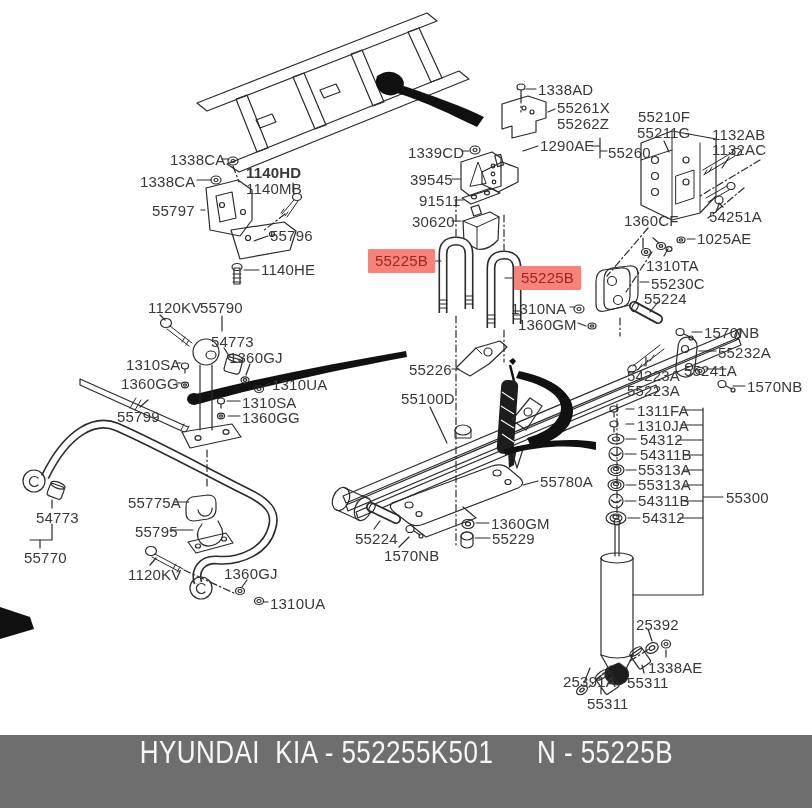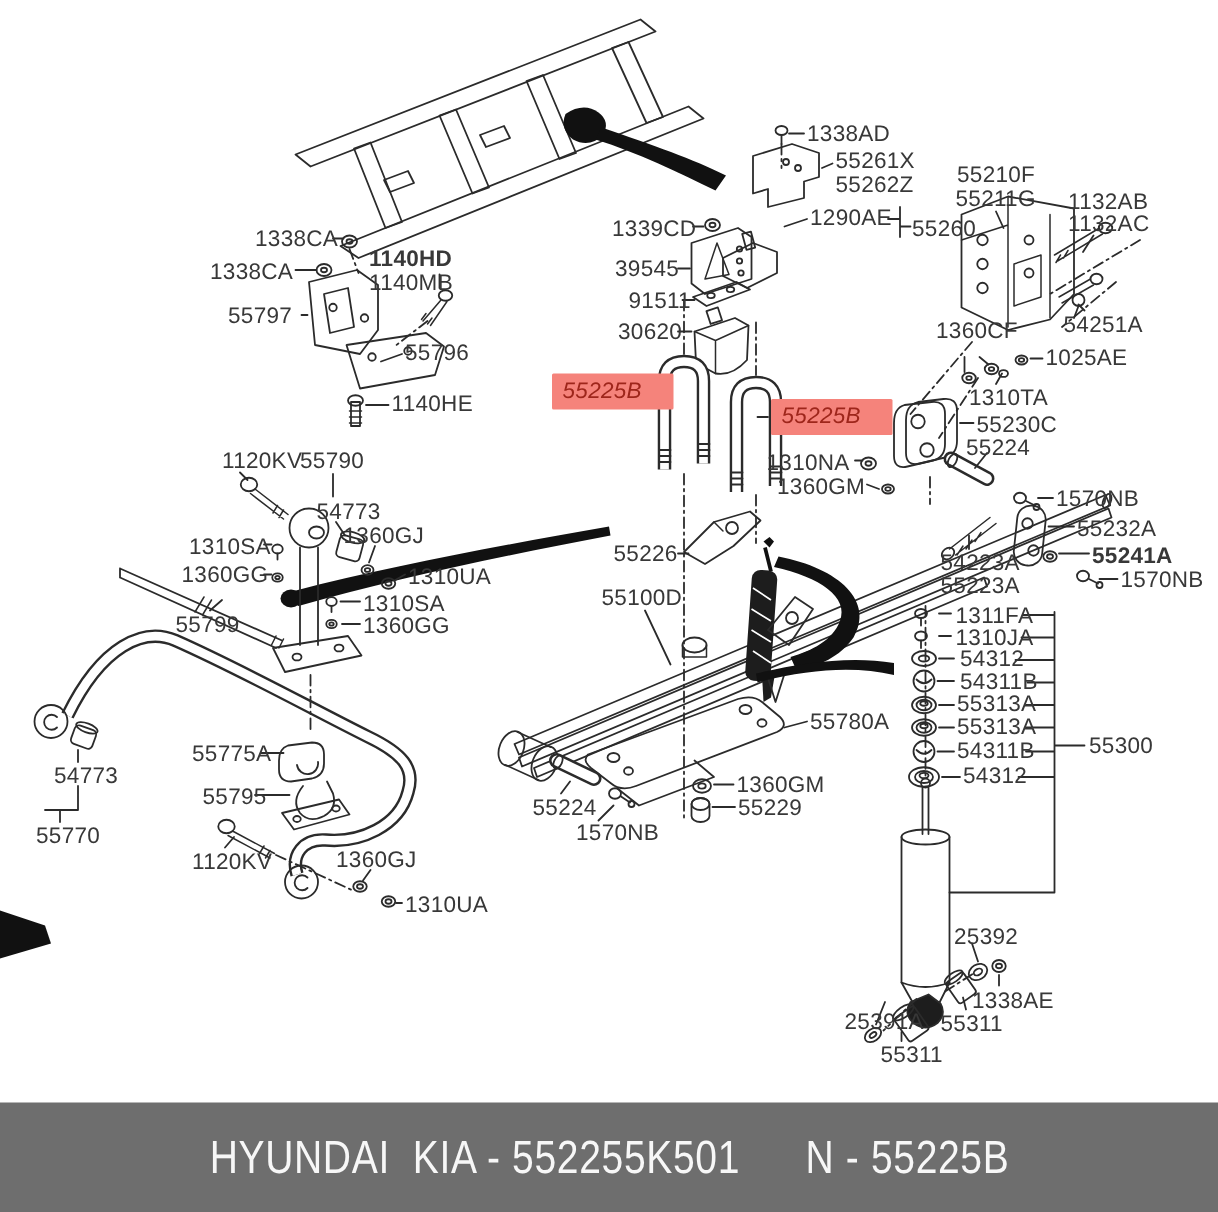--- a/index.html
+++ b/index.html
@@ -3,23 +3,23 @@
 <meta charset="utf-8">
 <style>
   html,body{margin:0;padding:0;background:#fff;}
   .stage{position:relative;width:812px;height:808px;background:#fff;overflow:hidden;
          font-family:"Liberation Sans",sans-serif;}
   .diagram{position:absolute;left:0;top:0;width:812px;height:735px;}
   .labels-layer{position:absolute;left:0;top:0;width:812px;height:735px;}
   .part-label{position:absolute;font-size:15px;line-height:17px;color:#383838;
               white-space:pre;letter-spacing:.2px;}
   .part-label.highlight{background:var(--hl-bg,#f5837b);color:var(--hl-text,#9e261b);
-              padding:3px 21px 4px 7px;border-radius:1px;font-style:italic;}
+              padding:3px 7px 4px 7px;border-radius:1px;}
   .footer{position:absolute;left:0;top:735px;width:812px;height:73px;
-          background:var(--footer-bg,#6e6e6e);display:flex;align-items:center;justify-content:center;}
+          background:var(--footer-bg,#6e6e6e);display:flex;justify-content:center;}
   .footer-inner{display:flex;gap:52px;transform:scaleX(.84);}
   .footer-inner span{white-space:pre;font-size:31px;color:var(--footer-text,#fff);
           letter-spacing:.5px;font-weight:400;}
   svg .ln{stroke:#2b2b2b;stroke-width:1.2;fill:none;stroke-linecap:round;stroke-linejoin:round;}
 </style>
 </head>
 <body>
 
 <div class="stage">
 
@@ -377,21 +377,21 @@
       <div class="part-label" style="left: 651px; top: 275px;">55230C</div>
       <div class="part-label" style="left: 644px; top: 290px;">55224</div>
       <div class="part-label highlight" style="left: 368px; top: 249px;">55225B</div>
       <div class="part-label highlight" style="left: 514px; top: 266px;">55225B</div>
       <div class="part-label" style="left: 511px; top: 300px;">1310NA</div>
       <div class="part-label" style="left: 518px; top: 316px;">1360GM</div>
       <div class="part-label" style="left: 409px; top: 361px;">55226</div>
       <div class="part-label" style="left: 401px; top: 390px;">55100D</div>
       <div class="part-label" style="left: 704px; top: 324px;">1570NB</div>
       <div class="part-label" style="left: 718px; top: 344px;">55232A</div>
-      <div class="part-label" style="left: 728px; top: 362px; font-weight: bold;">55241A</div>
+      <div class="part-label" style="left: 684px; top: 362px;">55241A</div>
       <div class="part-label" style="left: 747px; top: 378px;">1570NB</div>
       <div class="part-label" style="left: 627px; top: 367px;">54223A</div>
       <div class="part-label" style="left: 627px; top: 382px;">55223A</div>
       <div class="part-label" style="left: 148px; top: 299px;">1120KV</div>
       <div class="part-label" style="left: 200px; top: 299px;">55790</div>
       <div class="part-label" style="left: 211px; top: 333px;">54773</div>
       <div class="part-label" style="left: 229px; top: 349px;">1360GJ</div>
       <div class="part-label" style="left: 126px; top: 356px;">1310SA</div>
       <div class="part-label" style="left: 121px; top: 375px;">1360GG</div>
       <div class="part-label" style="left: 272px; top: 376px;">1310UA</div>

